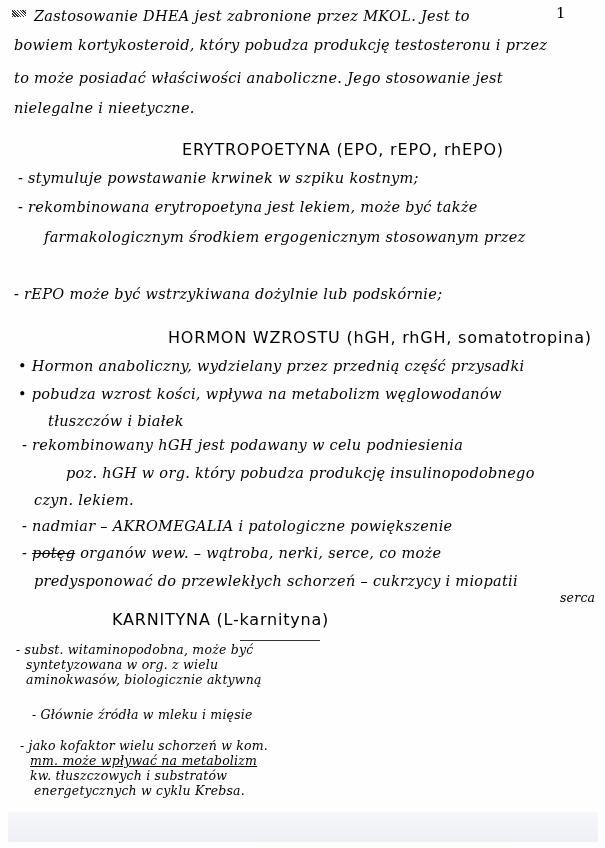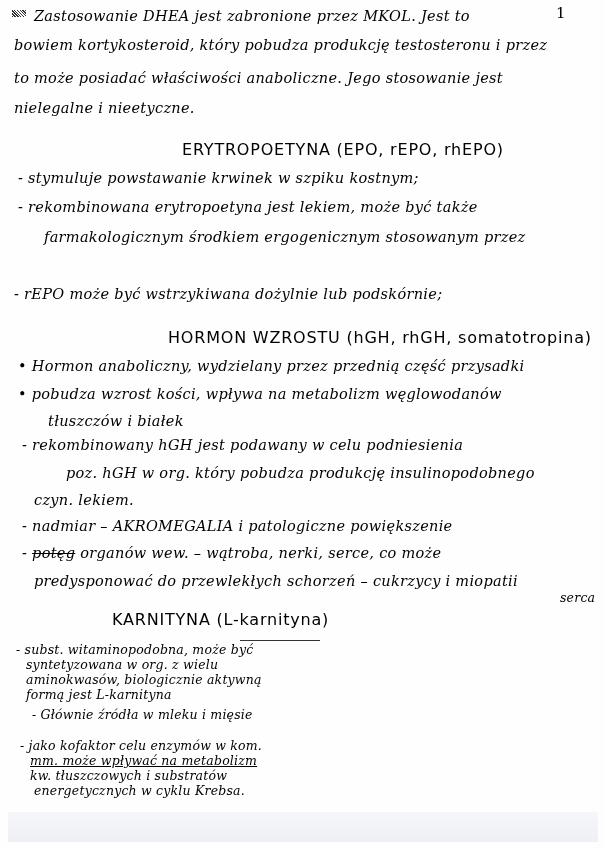--- a/index.html
+++ b/index.html
@@ -56,21 +56,20 @@
     <span>organów wew. – wątroba, nerki, serce, co może</span>
   </div>
   <div class="line" style="left:34px; top:573px;">predysponować do przewlekłych schorzeń – cukrzycy i miopatii</div>
   <div class="line small" style="left:524px; top:590px;margin-left:36px;">serca</div>
 
   <div class="line heading" style="left:112px; top:610px;">KARNITYNA (L-karnityna)</div>
   <div class="underline-mark" style="left:240px; top:640px; width:80px;"></div>
   <div class="line small" style="left:16px; top:642px;">- subst. witaminopodobna, może być</div>
   <div class="line small" style="left:26px; top:657px;">syntetyzowana w org. z wielu</div>
   <div class="line small" style="left:26px; top:672px;">aminokwasów, biologicznie aktywną</div>
-  <div class="line small" style="left:26px; top:687px;">formą jest L-karnityna</div>
   <div class="line small" style="left:32px; top:707px;">- Głównie źródła w mleku i mięsie</div>
-  <div class="line small" style="left:20px; top:738px;">- jako kofaktor celu enzymów w kom.</div>
+  <div class="line small" style="left:20px; top:738px;">- jako kofaktor wielu schorzeń w kom.</div>
   <div class="line small" style="left:30px; top:753px;text-decoration:underline;">mm. może wpływać na metabolizm</div>
   <div class="line small" style="left:30px; top:768px;">kw. tłuszczowych i substratów</div>
   <div class="line small" style="left:34px; top:783px;">energetycznych w cyklu Krebsa.</div>
 
   <div class="scan-shade"></div>
 </div>
 
 </body></html>

